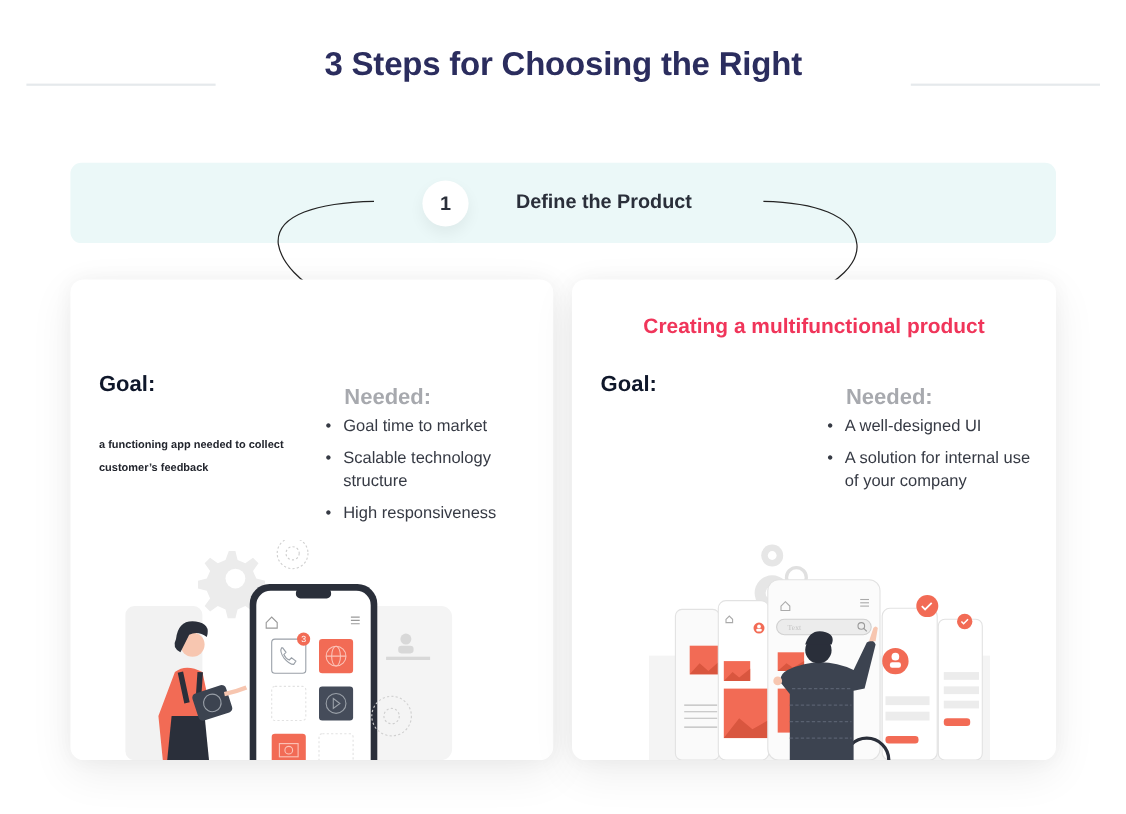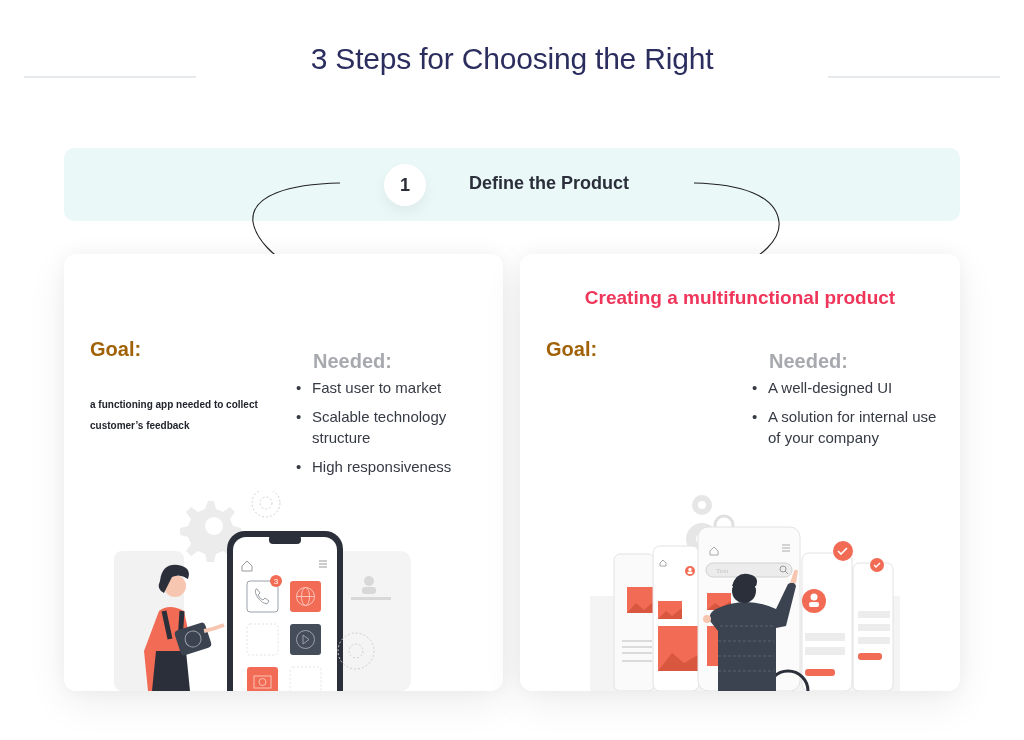--- a/index.html
+++ b/index.html
@@ -3,40 +3,40 @@
 <meta charset="utf-8">
 <style>
   * { box-sizing: border-box; margin: 0; padding: 0; }
   html, body { width: 1024px; height: 740px; background: #ffffff; overflow: hidden; }
   body { position: relative; font-family: "Liberation Sans", "DejaVu Sans", sans-serif; }
 
   .title-rule { position: absolute; top: 76px; height: 2px; background: #e5e9ec; width: 172px; }
   .title-rule.left { left: 24px; }
   .title-rule.right { left: 828px; }
   .title { position: absolute; left: 190px; width: 644px; top: 40px; text-align: center;
-           color: #2b2d5e; font-size: 30px; line-height: 38px; font-weight: 400; letter-spacing: -0.2px; }
+           color: #2b2d5e; font-size: 30px; line-height: 38px; font-weight: 700; letter-spacing: -0.2px; }
 
   .banner { position: absolute; left: 64px; top: 148px; width: 896px; height: 73px;
             background: #ebf8f8; border-radius: 10px; }
   .step-num { position: absolute; left: 384px; top: 164px; width: 42px; height: 42px; border-radius: 50%;
               background: #ffffff; color: #2a2f3a; font-weight: 700; font-size: 18px;
               display: flex; align-items: center; justify-content: center;
               box-shadow: 0 6px 14px rgba(0,0,0,0.06); }
   .step-label { position: absolute; left: 469px; top: 173px; color: #2a2f3a; font-weight: 700; font-size: 18px; }
 
   .arrows { position: absolute; left: 0; top: 0; width: 1024px; height: 300px; pointer-events: none; }
 
   .card { position: absolute; top: 254px; height: 437px; width: 439px; background: #ffffff;
           border-radius: 12px; box-shadow: 0 12px 40px rgba(0,0,0,0.07), 0 0 18px rgba(0,0,0,0.04); overflow: hidden; }
   .card.left { left: 64px; }
   .card.right { left: 520px; width: 440px; }
 
   .card-title { position: absolute; top: 33px; left: 0; width: 100%; text-align: center;
                 color: #f0355a; font-weight: 700; font-size: 19px; }
-  .goal-h { position: absolute; top: 84px; left: 26px; color: #a16207; font-size: 20px; font-weight: 700; }
+  .goal-h { position: absolute; top: 84px; left: 26px; color: #0f172a; font-size: 20px; font-weight: 700; }
   .needed-h { position: absolute; top: 84px; left: 249px; color: #a7a9ae; font-size: 20px; font-weight: 700; margin-top: 12px; }
   .goal-text { position: absolute; top: 140px; left: 26px; width: 190px; color: #22252d;
                font-size: 10px; font-weight: 700; line-height: 21px; }
   .needed-list { position: absolute; top: 123px; left: 232px; width: 200px; list-style: none; }
   .needed-list li { position: relative; padding-left: 16px; color: #363a44; font-size: 15px;
                     line-height: 21px; margin-bottom: 8px; }
   .needed-list li::before { content: "•"; position: absolute; left: 0; top: 0; color: #363a44; }
 
   .illus { position: absolute; left: 0; bottom: 0; width: 100%; height: 200px; }
 </style>
@@ -62,21 +62,21 @@
     <path d="M694 183 C 740 184, 776 195, 779 222 C 781 240, 760 258, 738 266"></path>
     <path d="M745 264 L738 266 L741 259"></path>
   </g>
 </svg>
 
 <section class="card left">
   <div class="goal-h">Goal:</div>
   <div class="needed-h">Needed:</div>
   <p class="goal-text">a functioning app needed to collect customer’s feedback</p>
   <ul class="needed-list">
-    <li>Fast user to market</li>
+    <li>Goal time to market</li>
     <li>Scalable technology structure</li>
     <li>High responsiveness</li>
   </ul>
 
   <svg class="illus" viewBox="0 0 439 200">
 
     <g fill="#ececec">
       <circle cx="150" cy="290" r="0"></circle>
       <path d="M150 8 l6 0 2 8 7 3 7-5 5 5-5 7 3 7 8 2 0 7-8 2-3 7 5 7-5 5-7-5-7 3-2 8-7 0-2-8-7-3-7 5-5-5 5-7-3-7-8-2 0-7 8-2 3-7-5-7 5-5 7 5 7-3z" transform="translate(-6,2)"></path>
       <circle cx="150" cy="35" r="9" fill="#fff"></circle>

